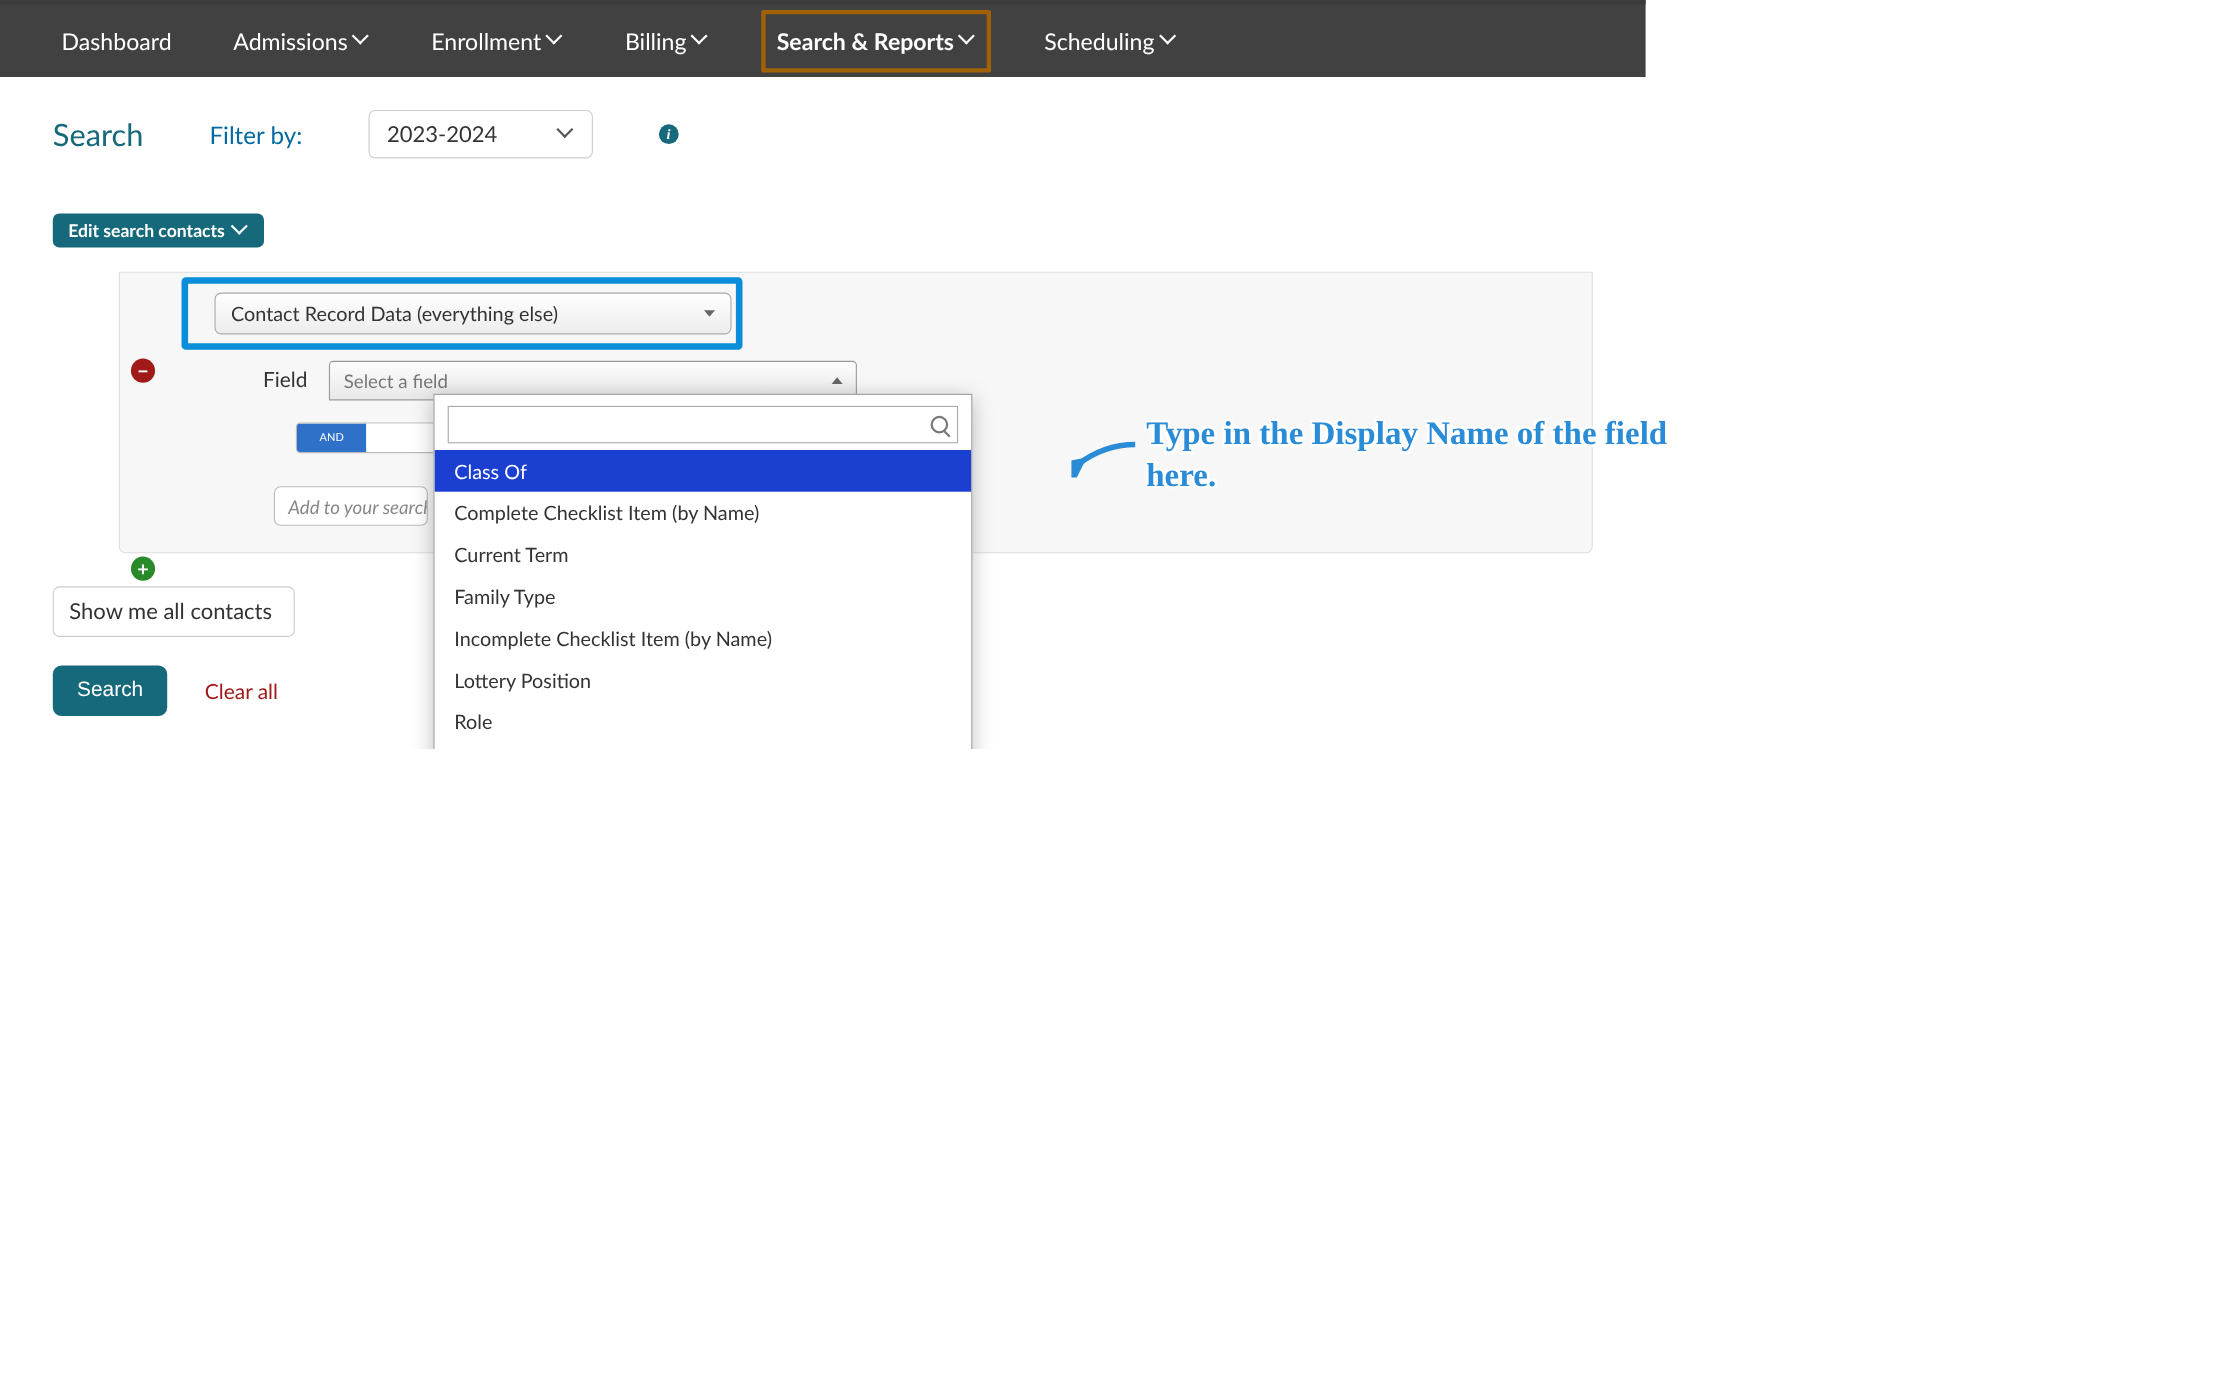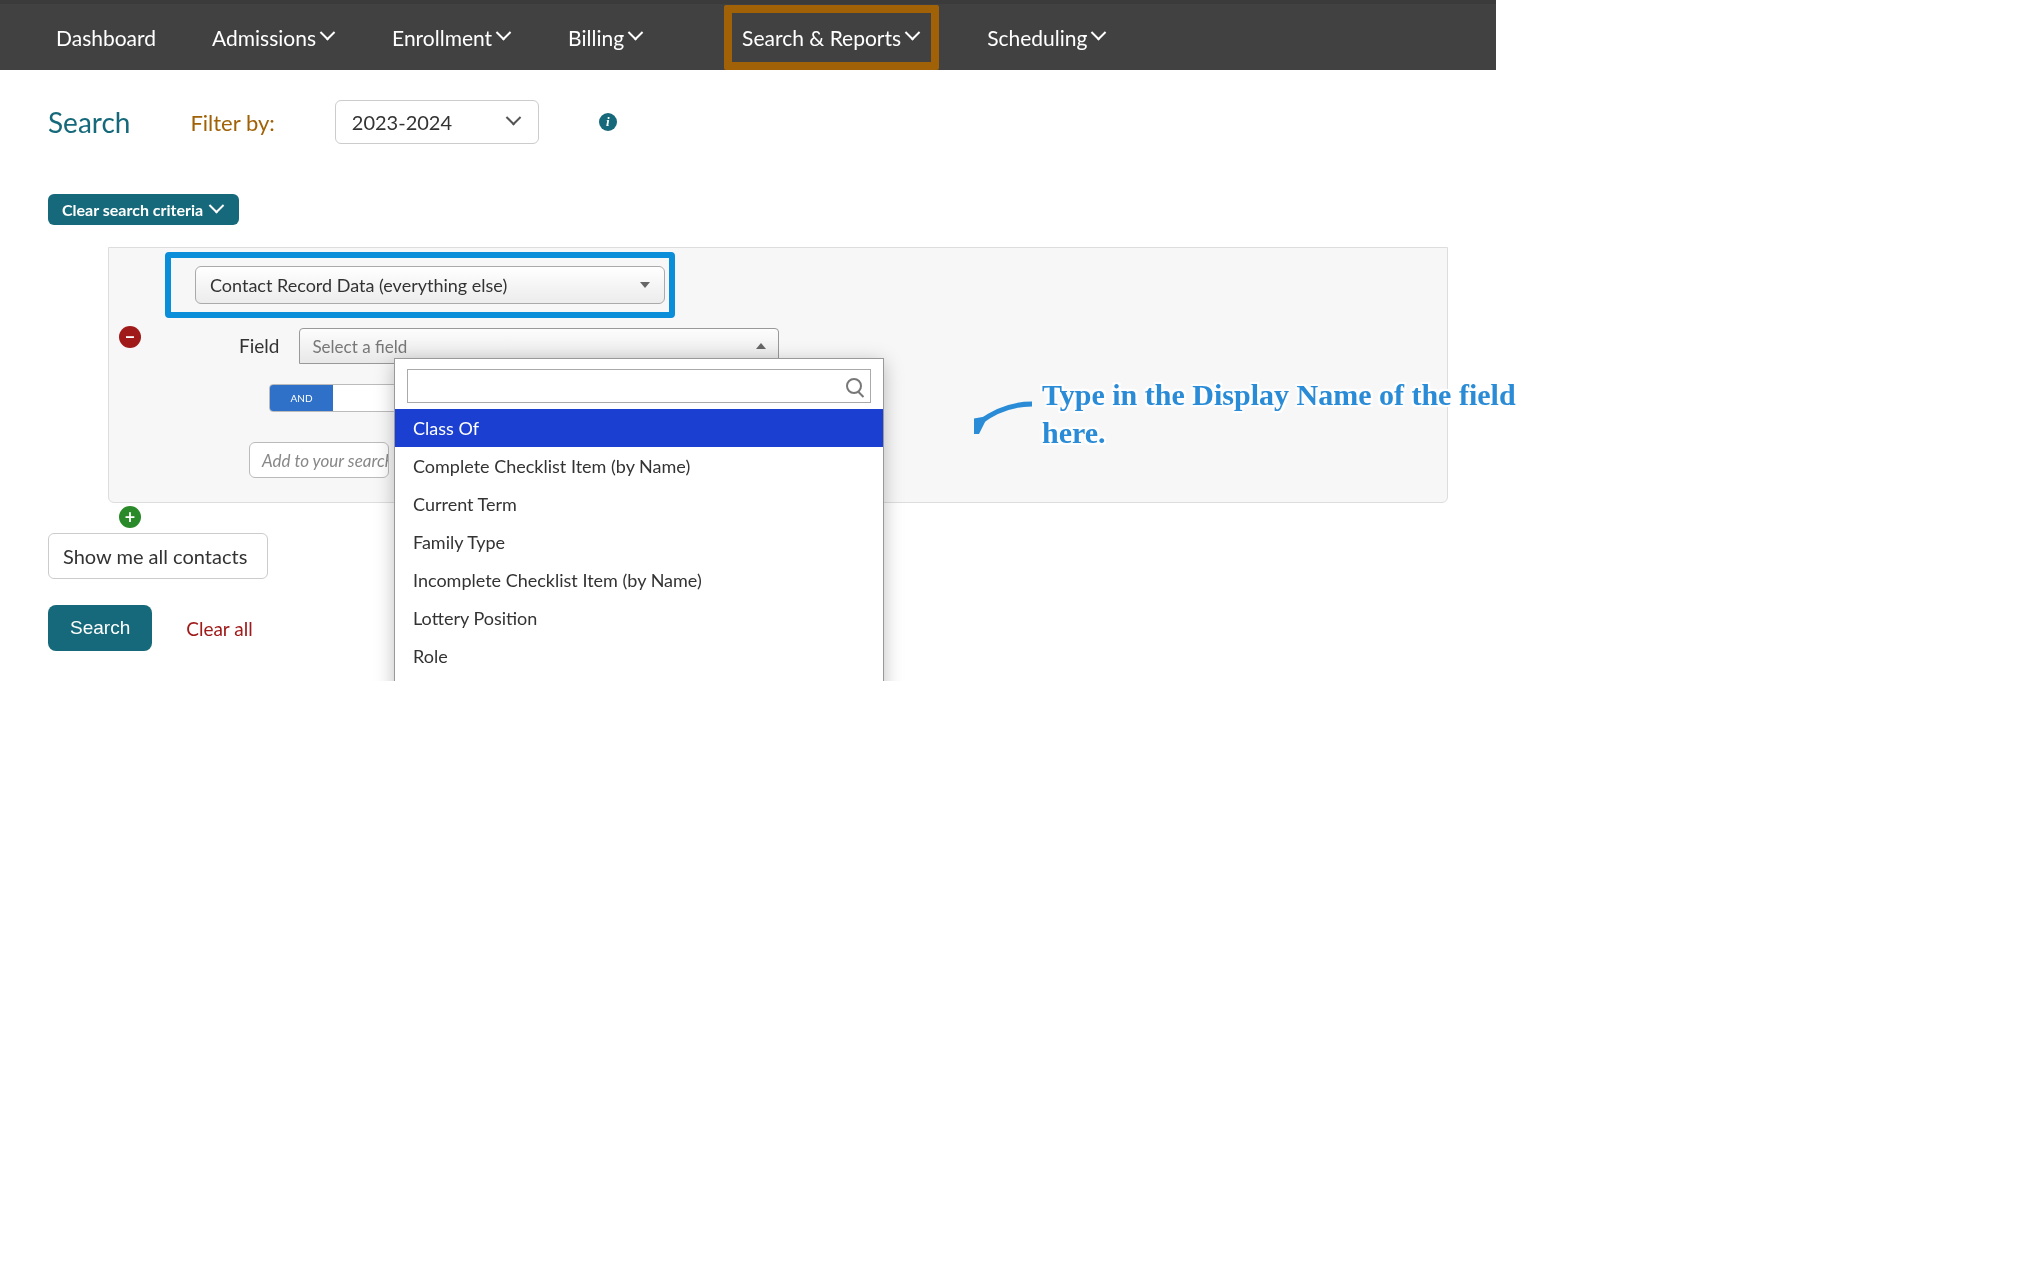--- a/index.html
+++ b/index.html
@@ -19,40 +19,39 @@
   .nav-item {
     color: #fff;
     font-size: 21px;
     display: flex;
     align-items: center;
     gap: 6px;
     cursor: pointer;
     padding: 16px 8px;
   }
   .nav-item.highlighted {
-    border: 8px solid #a16207;
+    border: 4px solid #a16207;
     border-radius: 2px;
     padding: 12px 10px;
-    font-weight: 400;
-    margin-left: 32px;
+    font-weight: 700;
   }
   .chevron-down {
     width: 14px; height: 14px; display:inline-block;
   }
   .chevron-down::before {
     content:''; display:block; width:9px; height:9px;
     border-right:2px solid #fff; border-bottom:2px solid #fff;
     transform: rotate(45deg) translate(-2px,-2px);
   }
 
   
   .page { padding: 30px 48px; position: relative; }
   .title-row { display:flex; align-items:center; gap:60px; margin-bottom: 50px; }
   .page-title { color:#16697a; font-size:28px; font-weight:400; }
-  .filter-label { font-size:22px; color:#a16207; }
+  .filter-label { font-size:22px; color:#0369a1; }
   .filter-select {
     display:inline-flex; align-items:center; justify-content:space-between;
     border:1px solid #ccc; border-radius:6px;
     height:44px; padding:0 16px; font-size:20px; width:204px;
     background:#fff; cursor:pointer;
   }
   .info-icon {
     width:18px;height:18px;border-radius:50%;background:#16697a;color:#fff;
     display:inline-flex;align-items:center;justify-content:center;
     font-weight:700;font-size:13px;font-style:italic;font-family:Georgia,serif;
@@ -212,21 +211,21 @@
       <div class="page-title">Search</div>
       <div class="filter-label">Filter by:</div>
       <div class="filter-select">
         <span>2023-2024</span>
         <span class="chevron-down chev-dark"></span>
       </div>
       <span class="info-icon">i</span>
     </div>
 
     <div class="edit-pill">
-      <span>Clear search criteria</span>
+      <span>Edit search contacts</span>
       <span class="chevron-down"></span>
     </div>
 
     <div style="position:relative;">
       <div class="criteria-panel" style="margin-left:60px;">
         <div class="panel-inner">
           <span class="row-icon minus-icon">−</span>
           <span class="row-icon plus-icon">+</span>
 
           <div style="position:relative; display:inline-block;padding-left:16px;">

